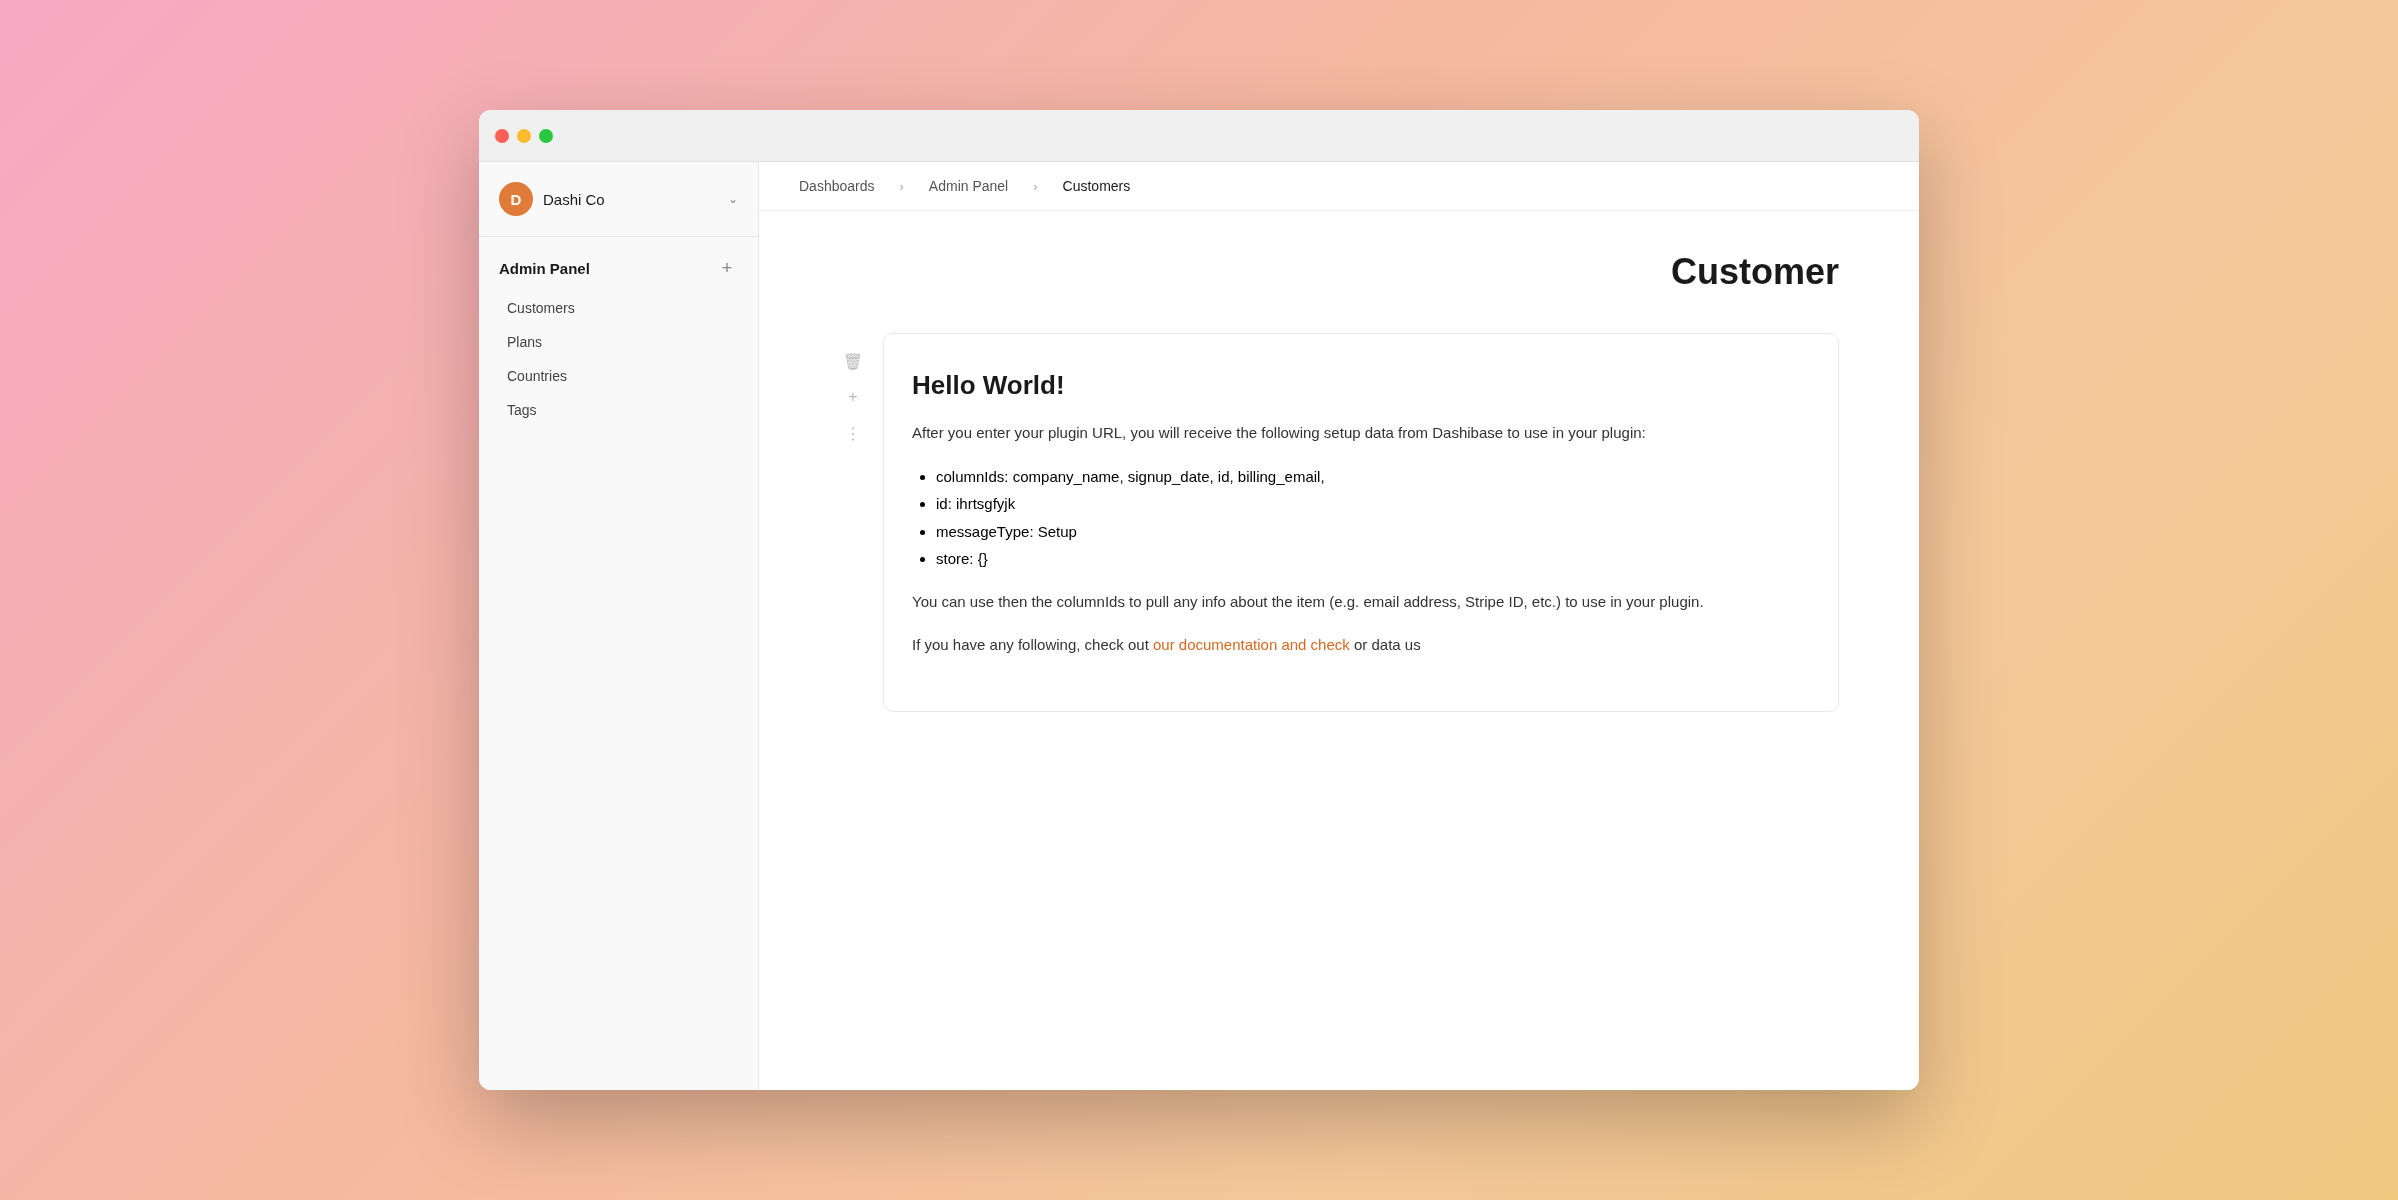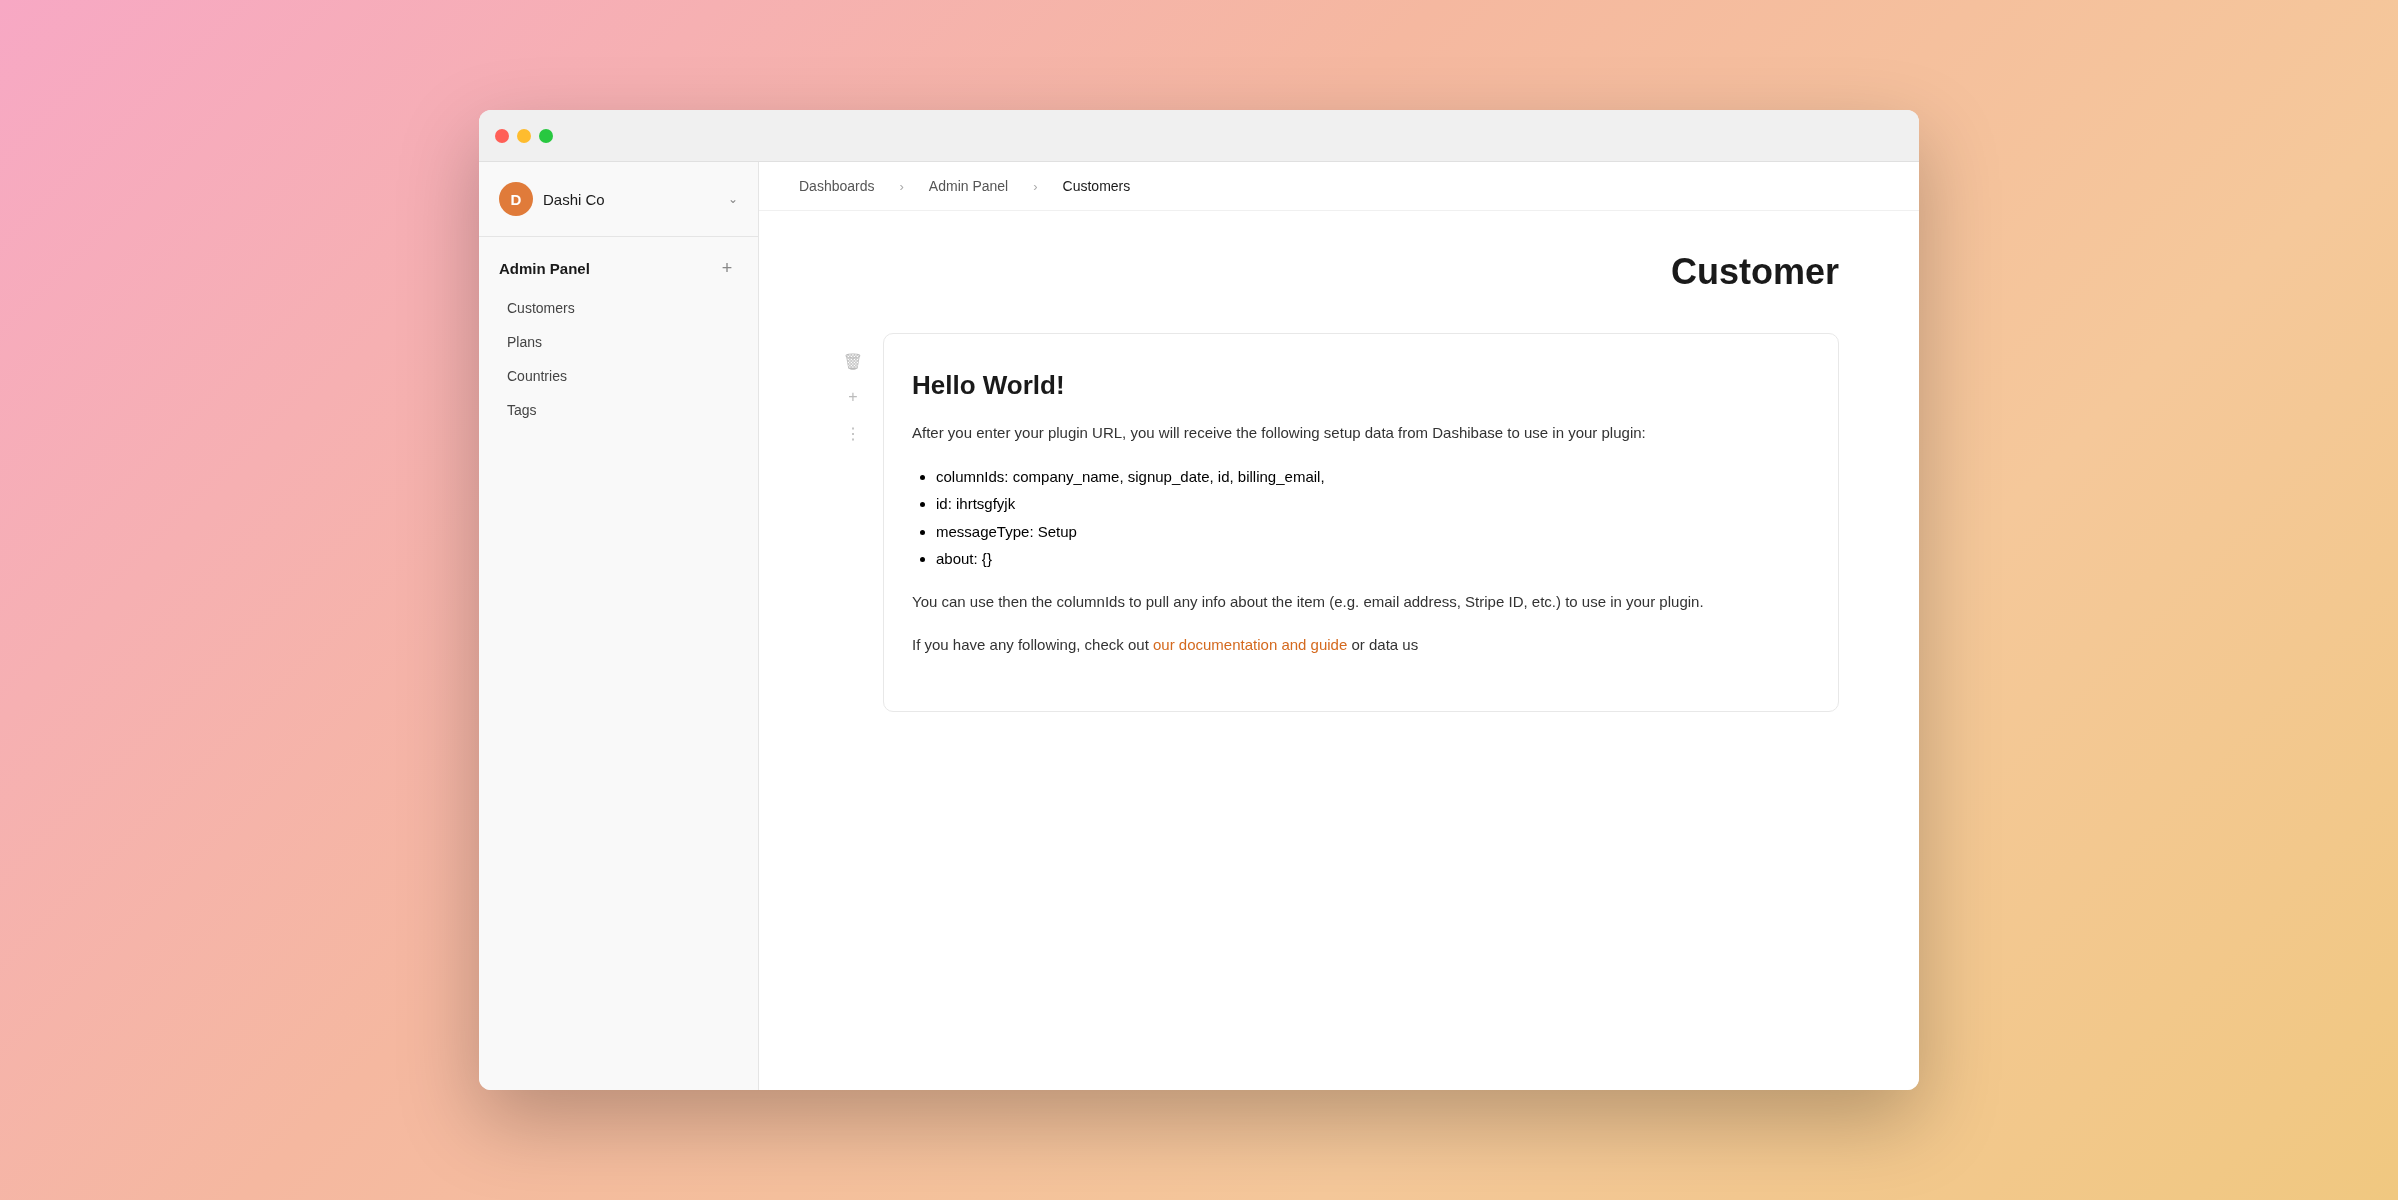--- a/index.html
+++ b/index.html
@@ -335,26 +335,26 @@
 
           <div class="content-card">
             <h2 class="card-heading">Hello World!</h2>
 
             <p class="card-paragraph">After you enter your plugin URL, you will receive the following setup data from Dashibase to use in your plugin:</p>
 
             <ul class="card-list">
               <li>columnIds: company_name, signup_date, id, billing_email,</li>
               <li>id: ihrtsgfyjk</li>
               <li>messageType: Setup</li>
-              <li>about: {}</li>
+              <li>store: {}</li>
             </ul>
 
             <p class="card-paragraph">You can use then the columnIds to pull any info about the item (e.g. email address, Stripe ID, etc.) to use in your plugin.</p>
 
             <p class="card-paragraph">
-              <span>If you have any following, check out </span><a class="link-orange" href="#">our documentation and guide</a><span> or data us</span>
+              <span>If you have any following, check out </span><a class="link-orange" href="#">our documentation and check</a><span> or data us</span>
             </p>
           </div>
         </div>
       </div>
     </div>
   </div>
 </div>
 
 </body></html>

